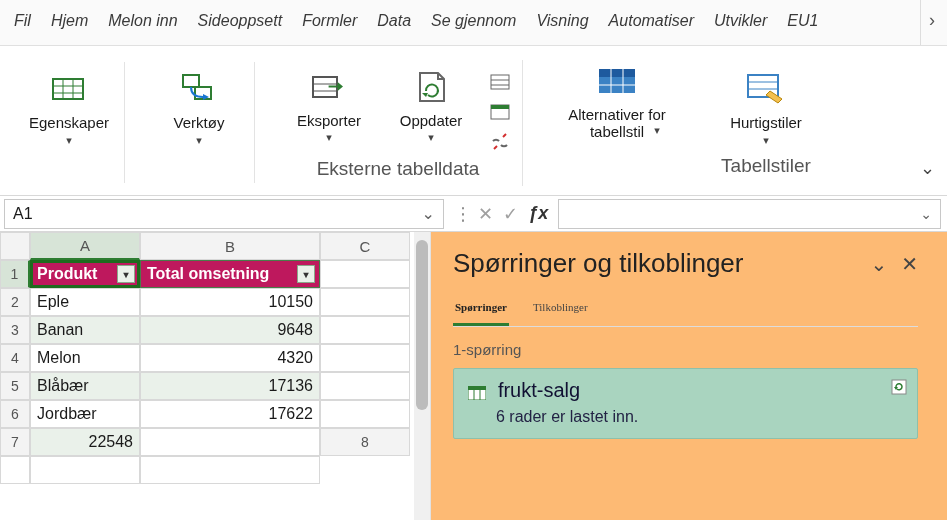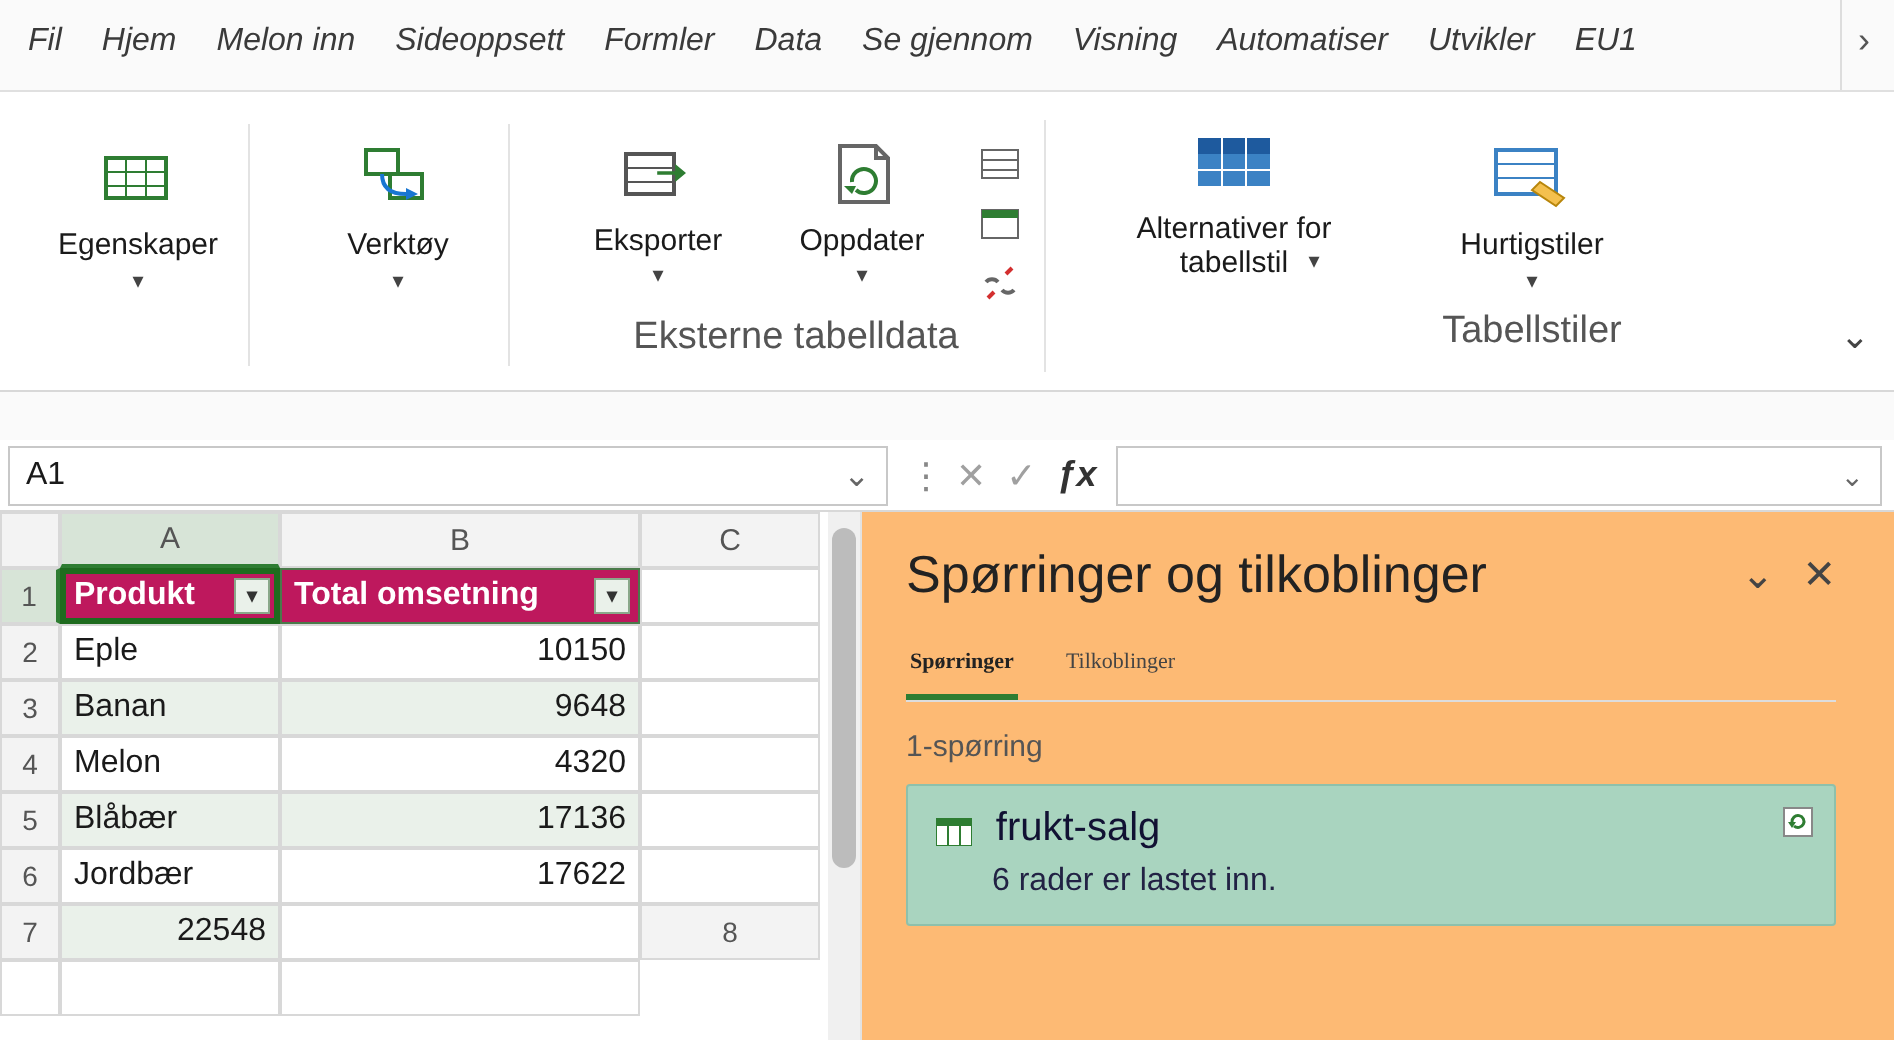--- a/index.html
+++ b/index.html
@@ -89,21 +89,20 @@
   .ribbon-collapse {
     position:absolute; right:12px; bottom:16px; font-size:18px; color:#444;
     cursor:pointer;
   }
 
   .formula-row {
     display:flex; align-items:center;
     height:36px;
     border-bottom:1px solid #d8d8d8;
     background:#fff;
-    margin-top:24px;
   }
   .namebox {
     display:flex; align-items:center;
     border:1px solid #c8c8c8;
     height:30px;
     margin:3px 4px;
     padding:0 8px;
     min-width: 440px;
     justify-content:space-between;
     font-size:16px;

